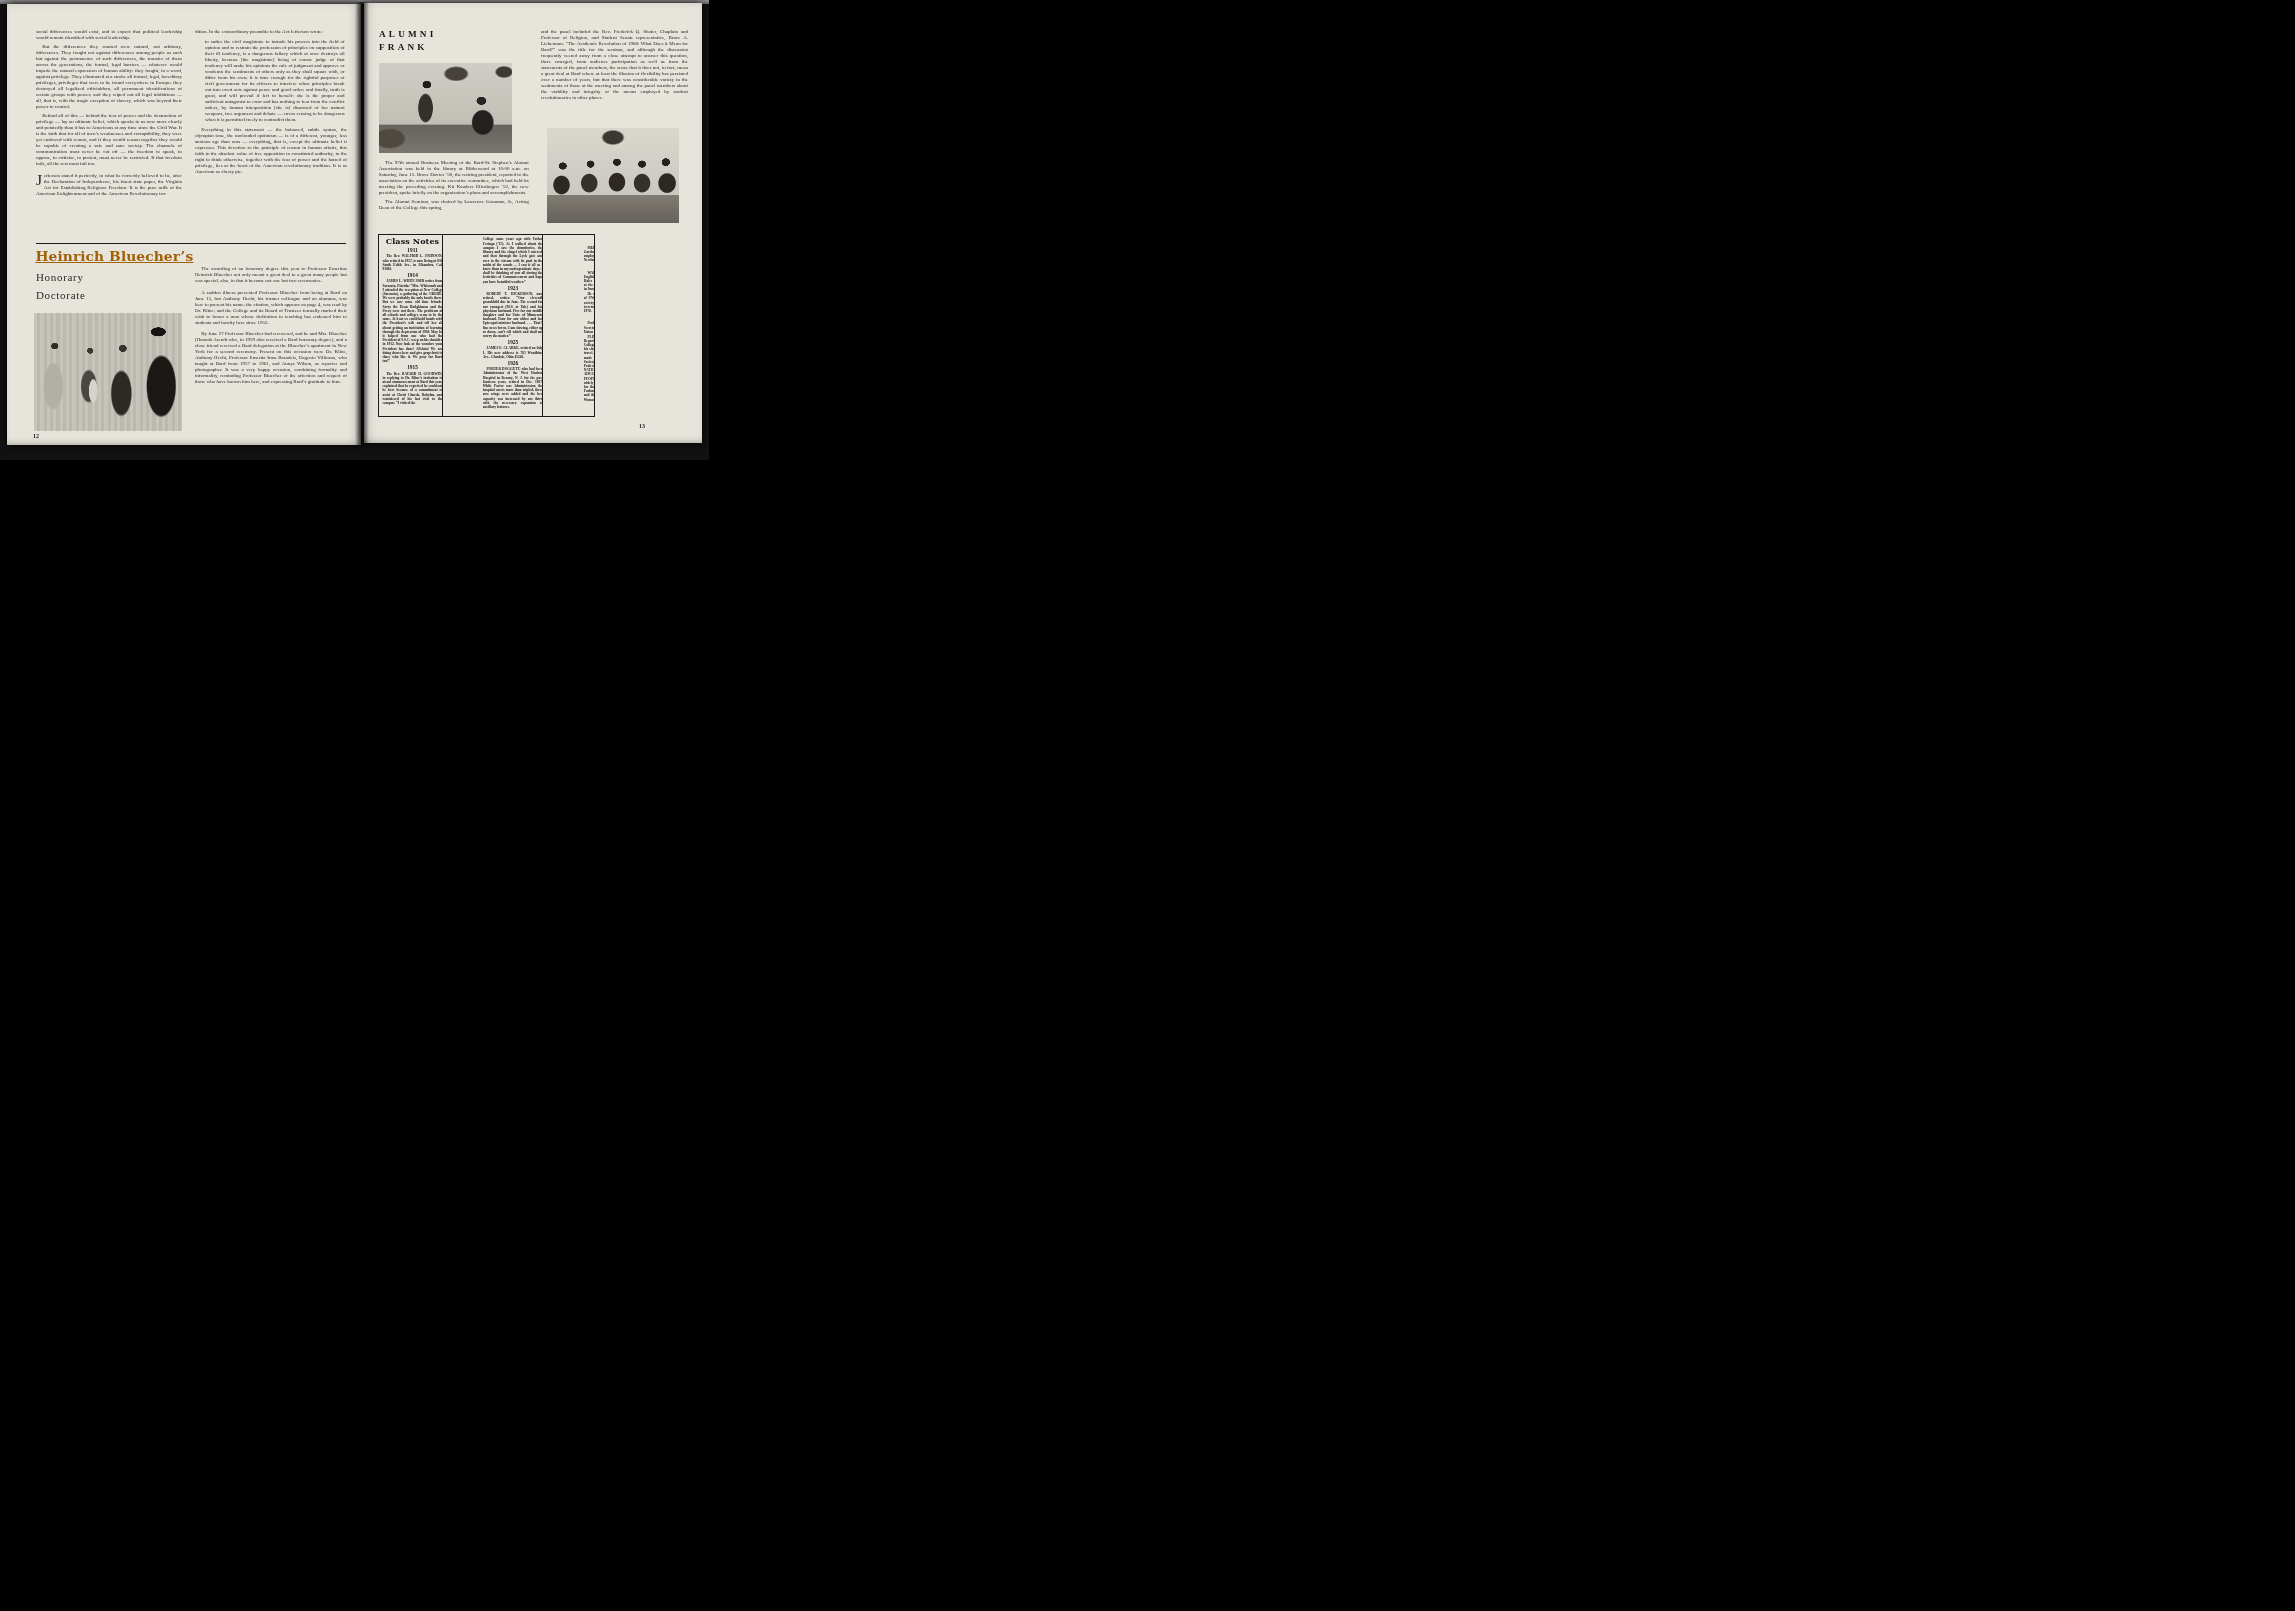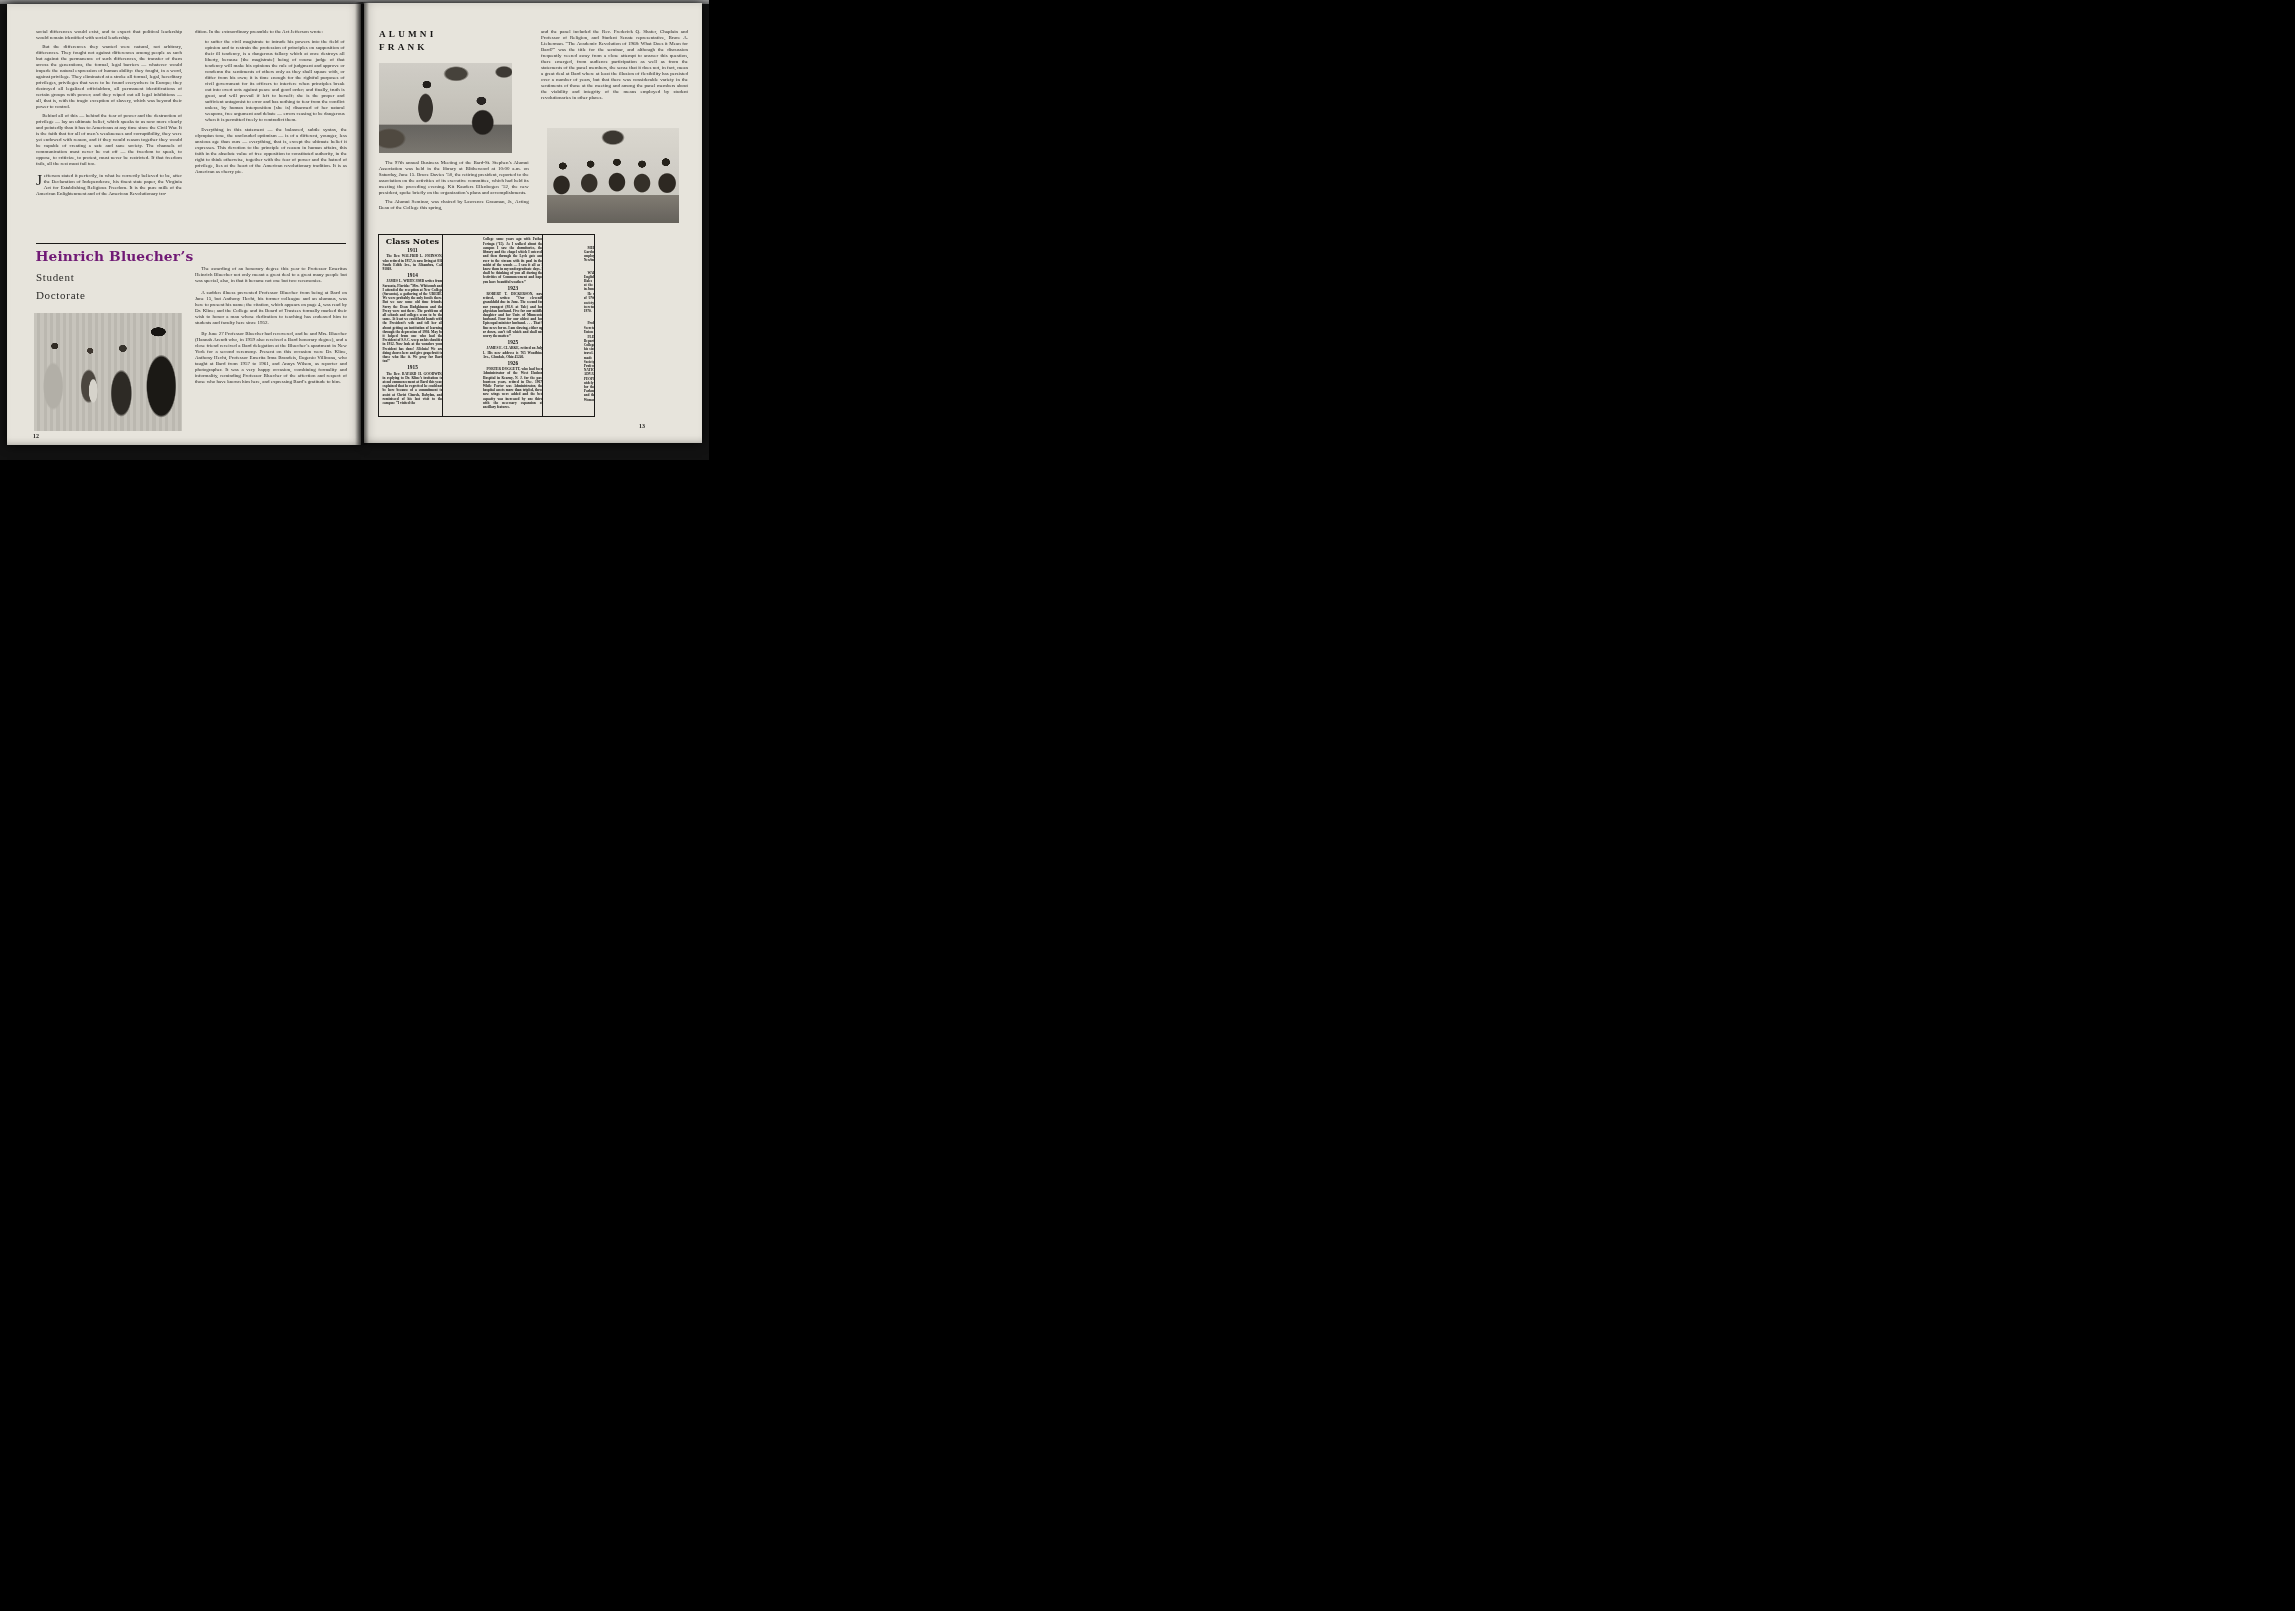--- a/index.html
+++ b/index.html
@@ -16,21 +16,21 @@
   .col{position:absolute;}
   .body-text{font:5px/6px "Liberation Serif",serif;text-align:justify;color:#201f1d;}
   .body-text p{margin:0 0 2.8px 0;}
   .ind{text-indent:6.4px;}
   .sp{margin-top:5.5px !important;}
   .quote{margin:4.1px 2.3px 4.1px 10px !important;}
   .jeff{margin-top:6.4px !important;}
   .dropcap{float:left;font:400 15.6px/12px "Liberation Serif",serif;margin:0.9px 1.8px 0 0;color:#1c1b19;}
   .rule{position:absolute;left:29px;top:239px;width:310px;height:0.9px;background:#1b1a18;}
   .bl-headline{position:absolute;left:28.5px;top:245px;margin:0;font:700 13.8px/14.7px "DejaVu Serif",serif;
-               color:#701a75;letter-spacing:0.1px;}
+               color:#a16207;letter-spacing:0.1px;text-decoration:underline;}
   .bl-sub{position:absolute;left:29px;font:400 11px/12px "Liberation Serif",serif;color:#2b2a28;letter-spacing:0.7px;}
   .pagenum{position:absolute;font:700 6px/6.4px "Liberation Serif",serif;color:#1b1a18;}
   .al-headline{position:absolute;left:15px;top:25px;margin:0;font:700 9.2px/12.4px "Liberation Serif",serif;
                letter-spacing:3.2px;color:#171615;}
   .photo{position:absolute;filter:contrast(.98);}
   .photo-a{left:27px;top:309px;width:148px;height:118px;background:
     radial-gradient(12px 7.3px at 84% 16%,#14120f 60%,rgba(20,18,15,0) 64%),
     radial-gradient(24px 50px at 86% 62%,#191713 58%,rgba(25,23,19,0) 63%),
     radial-gradient(6px 5.5px at 60% 30%,#35302a 62%,rgba(53,48,42,0) 68%),
     radial-gradient(17.4px 38px at 59% 68%,#2b2823 55%,rgba(43,40,35,0) 62%),
@@ -91,21 +91,21 @@
     </div>
     <div class="col body-text" style="left:188px;top:25px;width:152px">
       <p>dition. In the extraordinary preamble to the Act Jefferson wrote:</p>
       <p class="quote">to suffer the civil magistrate to intrude his powers into the field of opinion and to restrain the profession of principles on supposition of their ill tendency, is a dangerous fallacy which at once destroys all liberty, because [the magistrate] being of course judge of that tendency will make his opinions the rule of judgment and approve or condemn the sentiments of others only as they shall square with, or differ from his own; it is time enough for the rightful purposes of civil government for its officers to interfere when principles break out into overt acts against peace and good order; and finally, truth is great, and will prevail if left to herself; she is the proper and sufficient antagonist to error and has nothing to fear from the conflict unless, by human interposition [she is] disarmed of her natural weapons, free argument and debate — errors ceasing to be dangerous when it is permitted freely to contradict them.</p>
       <p class="ind">Everything in this statement — the balanced, subtle syntax, the olympian tone, the unclouded optimism — is of a different, younger, less anxious age than ours — everything, that is, except the ultimate belief it expresses. This devotion to the principle of reason in human affairs, this faith in the absolute value of free opposition to constituted authority, in the right to think otherwise, together with the fear of power and the hatred of privilege, lies at the heart of the American revolutionary tradition. It is as American as cherry pie.</p>
     </div>
 
     <div class="rule"></div>
 
     <h1 class="bl-headline">Heinrich Bluecher’s</h1>
-    <div class="bl-sub" style="top:267px">Student</div>
+    <div class="bl-sub" style="top:267px">Honorary</div>
     <div class="bl-sub" style="top:285px">Doctorate</div>
 
     <div class="photo photo-a"></div>
 
     <div class="col body-text" style="left:188px;top:262px;width:152px">
       <p class="ind">The awarding of an honorary degree this year to Professor Emeritus Heinrich Bluecher not only meant a great deal to a great many people but was special, also, in that it became not one but two ceremonies.</p>
       <p class="ind sp">A sudden illness prevented Professor Bluecher from being at Bard on June 15, but Anthony Hecht, his former colleague and an alumnus, was here to present his name; the citation, which appears on page 4, was read by Dr. Kline; and the College and its Board of Trustees formally marked their wish to honor a man whose dedication to teaching has endeared him to students and faculty here since 1952.</p>
       <p class="ind sp">By June 27 Professor Bluecher had recovered, and he and Mrs. Bluecher (Hannah Arendt who, in 1959 also received a Bard honorary degree), and a close friend received a Bard delegation at the Bluecher’s apartment in New York for a second ceremony. Present on this occasion were Dr. Kline, Anthony Hecht, Professor Emerita Irma Brandeis, Eugenio Villicana, who taught at Bard from 1957 to 1961, and Annys Wilson, as reporter and photographer. It was a very happy occasion, combining formality and informality, reminding Professor Bluecher of the affection and respect of those who have known him here, and expressing Bard’s gratitude to him.</p>
     </div>
 

